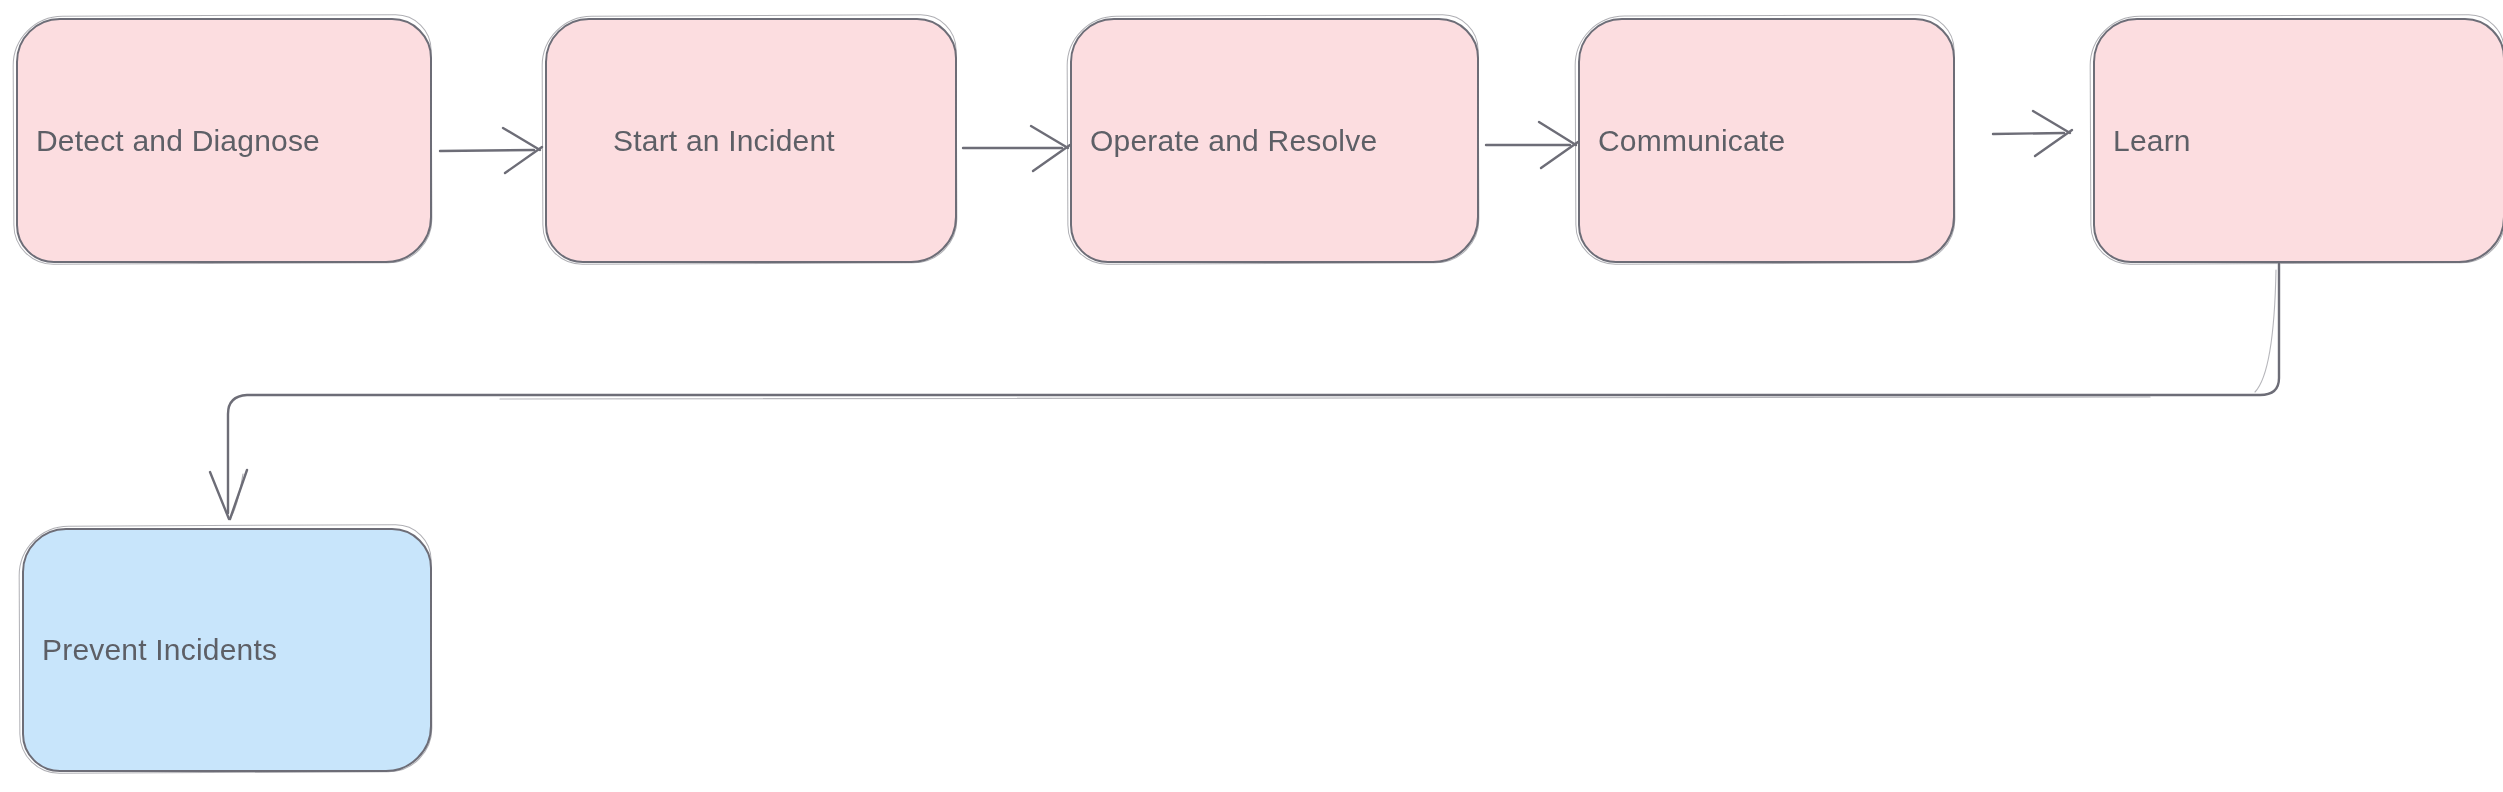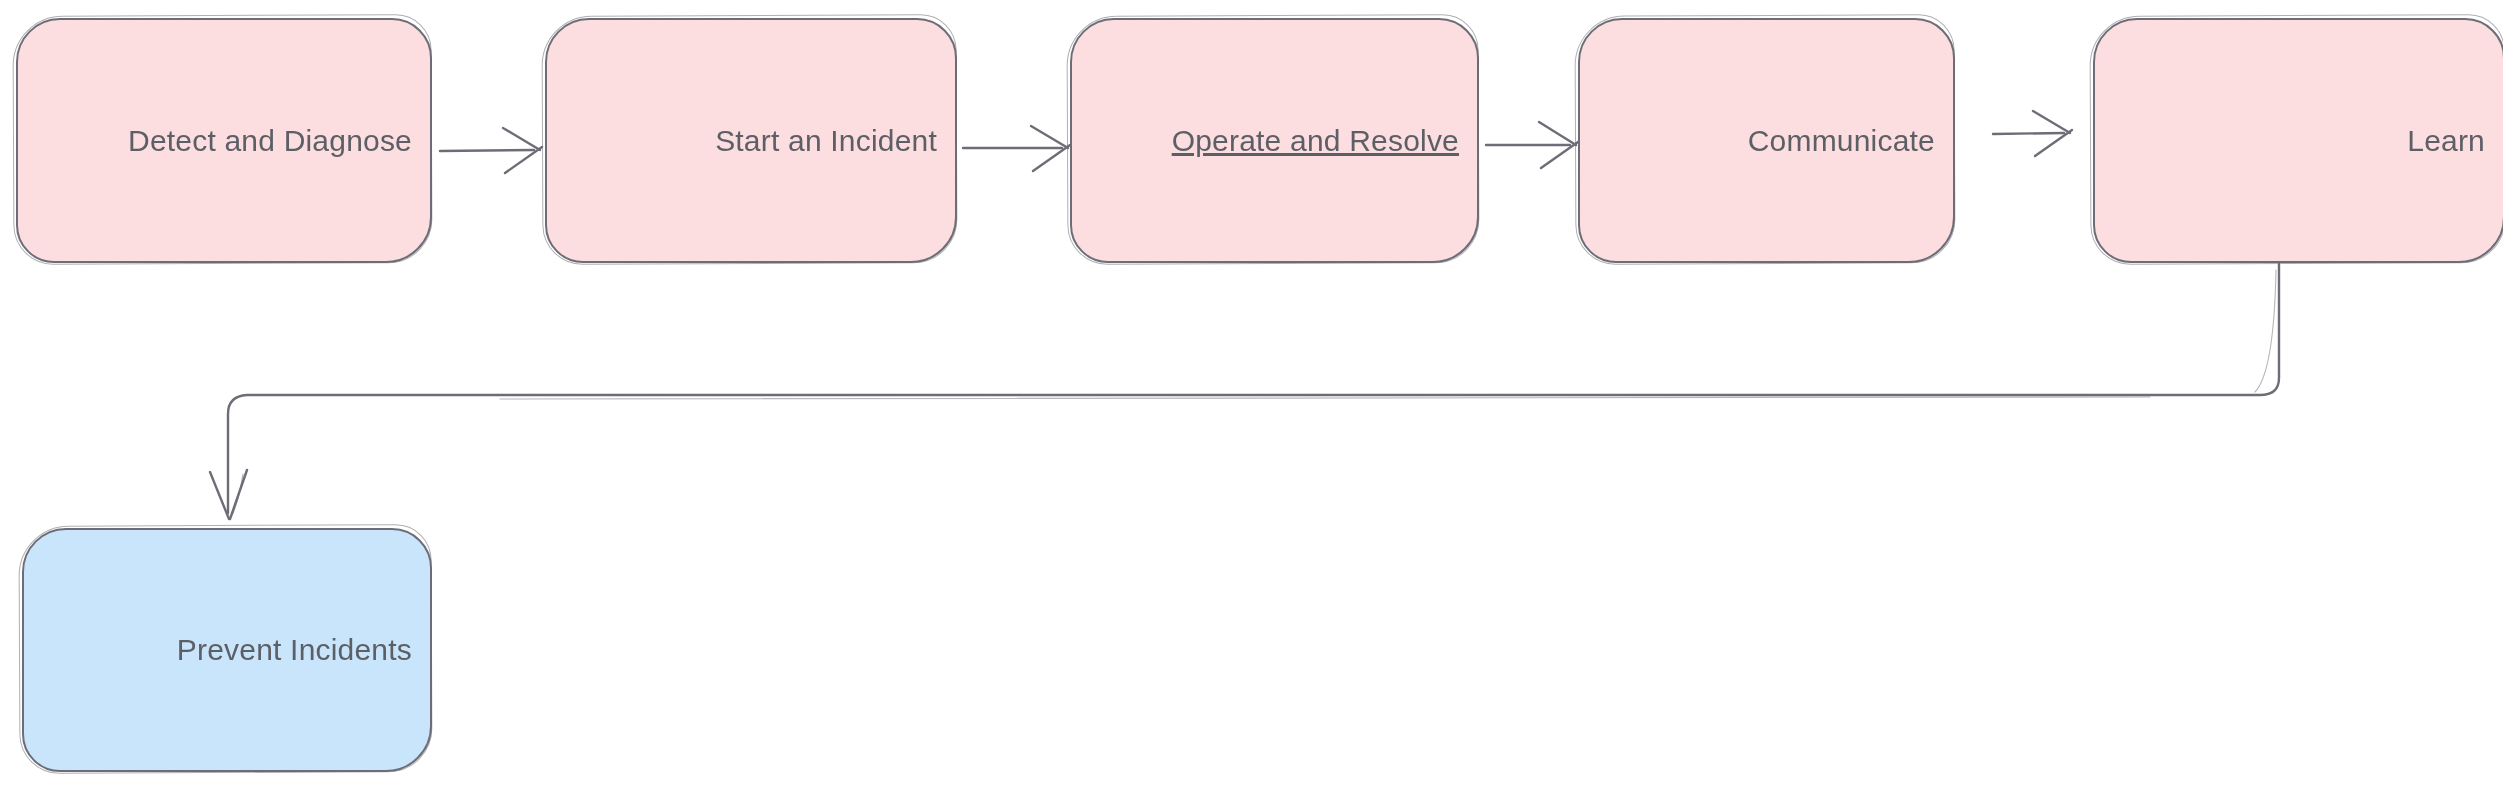--- a/index.html
+++ b/index.html
@@ -18,21 +18,21 @@
   #wires {
     position: absolute;
     left: 0; top: 0;
     width: 2503px;
     height: 792px;
   }
   .node {
     position: absolute;
     display: flex;
     align-items: center;
-    justify-content: flex-end;
+    justify-content: flex-start;
     border: 2.5px solid #6d6d77;
     border-radius: 44px 40px 46px 38px;
     box-sizing: border-box;
     color: #5d5f66;
     font-size: 30px;
     letter-spacing: 0.2px;
     text-align: center;
     cursor: default;
   }
   
@@ -88,25 +88,25 @@
       <path d="M 210 472 L 229 519"></path>
       <path d="M 247 470 L 230 519"></path>
       <path d="M 243 474 Q 238 505 231 517" stroke-width="1.2" stroke-opacity="0.55"></path>
     </g>
   </svg>
 
   <div class="node" style="left: 16px; top: 18px; width: 416px; height: 245px; background: rgb(252, 221, 224);">
     <span class="node-label">Detect and Diagnose</span>
   </div>
 
-  <div class="node" style="left: 545px; top: 18px; width: 412px; height: 245px; background: rgb(252, 221, 224);">
+  <div class="node" style="left: 545px; top: 18px; width: 412px; height: 245px; background: rgb(252, 221, 224); padding-left: 48px;">
     <span class="node-label">Start an Incident</span>
   </div>
 
-  <div class="node" style="left: 1070px; top: 18px; width: 409px; height: 245px; background: rgb(252, 221, 224); text-decoration: underline;">
+  <div class="node" style="left: 1070px; top: 18px; width: 409px; height: 245px; background: rgb(252, 221, 224);">
     <span class="node-label">Operate and Resolve</span>
   </div>
 
   <div class="node" style="left: 1578px; top: 18px; width: 377px; height: 245px; background: rgb(252, 221, 224);">
     <span class="node-label">Communicate</span>
   </div>
 
   <div class="node" style="left: 2073px; top: 18px; width: 412px; height: 245px; background: rgb(252, 221, 224); margin-left: 20px;">
     <span class="node-label">Learn</span>
   </div>

